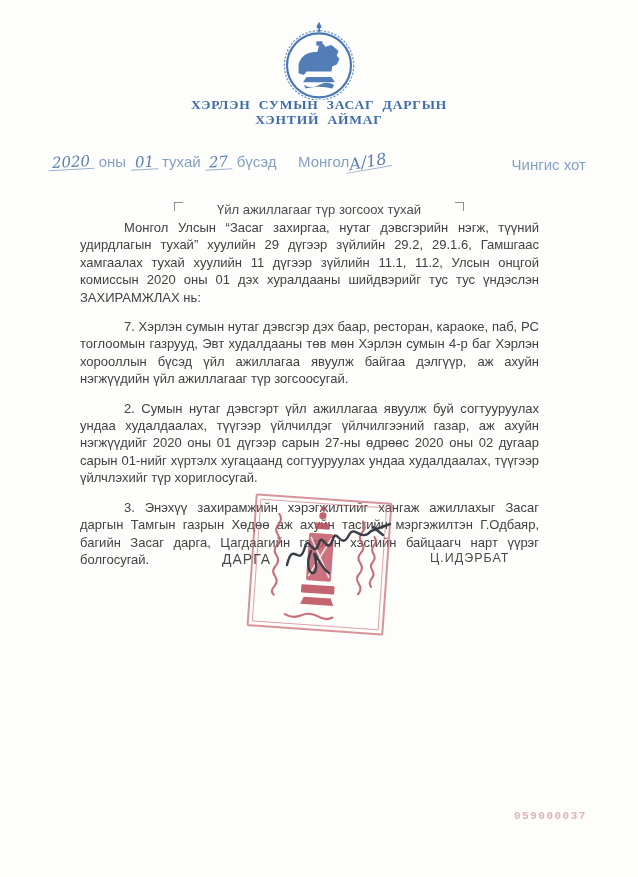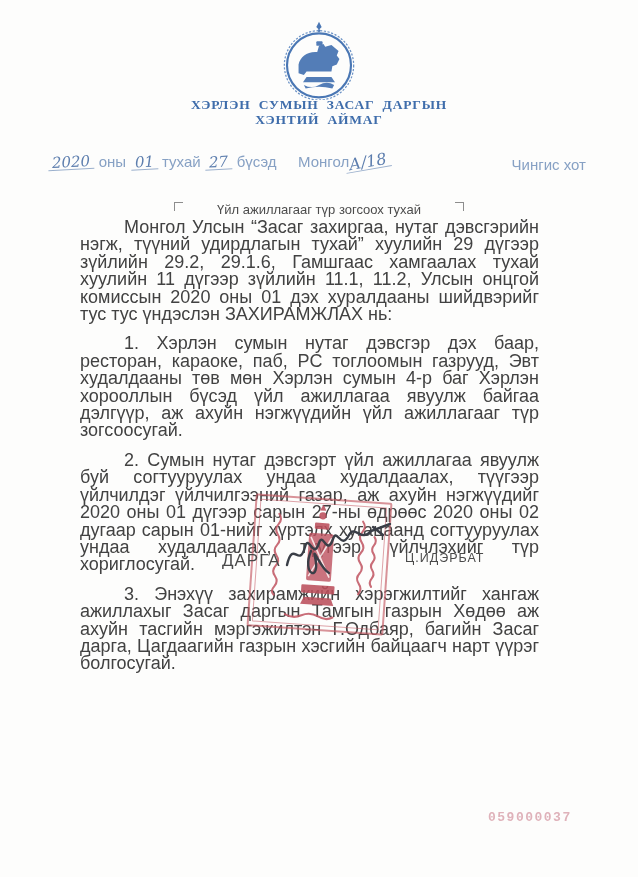--- a/index.html
+++ b/index.html
@@ -40,46 +40,46 @@
     display:flex; justify-content:center; align-items:flex-start; gap:34px;
     font-size:13px; color:#4c4c4c;margin-top:18px;
   }
   .corner { width:9px; height:9px; display:inline-block; }
   .corner-l { border-left:1.5px solid #8d8d8d; border-top:1.5px solid #8d8d8d; }
   .corner-r { border-right:1.5px solid #8d8d8d; border-top:1.5px solid #8d8d8d; }
 
   
   .body-text {
     position:absolute; top:219px; left:80px; width:459px;
-    font-size:18px; line-height:17.4px; text-align:justify; color:#424242;
+    font-size:13px; line-height:17.4px; text-align:justify; color:#424242;
   }
   .body-text p { text-indent:44px; margin-bottom:12px; }
 
   
-  .signer-title { position:absolute; left:222px; top:551px; font-size:17px; letter-spacing:1px; color:#4a4a4a; }
-  .signer-name  { position:absolute; left:405px; top:551px; font-size:12.5px; letter-spacing:1px; color:#4a4a4a; }
+  .signer-title { position:absolute; left:222px; top:551px; font-size:14px; letter-spacing:1px; color:#4a4a4a; }
+  .signer-name  { position:absolute; left:390px; top:551px; font-size:12.5px; letter-spacing:1px; color:#4a4a4a;padding-left:40px; }
 
   
   .stamp {
     position:absolute; left:251px; top:498px; width:137px; height:133px;
     transform:rotate(4deg);
     border:2px solid rgba(196,90,100,0.65); border-radius:2px;
   }
   .stamp-inner {
     position:absolute; inset:3px;
     border:1px solid rgba(196,90,100,0.55); border-radius:1px;
   }
   .stamp svg { position:absolute; inset:0; width:100%; height:100%; opacity:0.88; }
 
   .signature-svg { position:absolute; left:277px; top:511px; width:122px; height:82px; }
 
   
   .serial {
-    position:absolute; left:488px; top:810px;
-    font-family:"Liberation Mono", monospace; font-size:13px; font-weight:bold;
+    position:absolute; left:514px; top:810px;
+    font-family:"Liberation Mono", monospace; font-size:11px; font-weight:bold;
     letter-spacing:1.5px; color:#dcaab3; opacity:0.9;
   }
 </style>
 </head>
 <body>
 
 <div class="page">
 
   <div class="emblem">
     <svg viewBox="0 0 100 90" width="92" height="80" aria-hidden="true">
@@ -119,21 +119,21 @@
   </div>
 
   <div class="title-row">
     <span class="corner corner-l"></span>
     <span>Үйл ажиллагааг түр зогсоох тухай</span>
     <span class="corner corner-r"></span>
   </div>
 
   <div class="body-text">
     <p>Монгол Улсын “Засаг захиргаа, нутаг дэвсгэрийн нэгж, түүний удирдлагын тухай” хуулийн 29 дүгээр зүйлийн 29.2, 29.1.6, Гамшгаас хамгаалах тухай хуулийн 11 дүгээр зүйлийн 11.1, 11.2, Улсын онцгой комиссын 2020 оны 01 дэх хуралдааны шийдвэрийг тус тус үндэслэн ЗАХИРАМЖЛАХ нь:</p>
-    <p>1. Хэрлэн сумын нутаг дэвсгэр дэх баар, ресторан, караоке, паб, PC тоглоомын газрууд, Эвт худалдааны төв мөн Хэрлэн сумын 4-р баг Хэрлэн хорооллын бүсэд үйл ажиллагаа явуулж байгаа дэлгүүр, аж ахуйн нэгжүүдийн үйл ажиллагааг түр зогсоосугай.</p>
+    <p>7. Хэрлэн сумын нутаг дэвсгэр дэх баар, ресторан, караоке, паб, PC тоглоомын газрууд, Эвт худалдааны төв мөн Хэрлэн сумын 4-р баг Хэрлэн хорооллын бүсэд үйл ажиллагаа явуулж байгаа дэлгүүр, аж ахуйн нэгжүүдийн үйл ажиллагааг түр зогсоосугай.</p>
     <p>2. Сумын нутаг дэвсгэрт үйл ажиллагаа явуулж буй согтууруулах ундаа худалдаалах, түүгээр үйлчилдэг үйлчилгээний газар, аж ахуйн нэгжүүдийг 2020 оны 01 дүгээр сарын 27-ны өдрөөс 2020 оны 02 дугаар сарын 01-нийг хүртэлх хугацаанд согтууруулах ундаа худалдаалах, түүгээр үйлчлэхийг түр хориглосугай.</p>
     <p>3. Энэхүү захирамжийн хэрэгжилтийг хангаж ажиллахыг Засаг даргын Тамгын газрын Хөдөө аж ахуйн тасгийн мэргэжилтэн Г.Одбаяр, багийн Засаг дарга, Цагдаагийн газрын хэсгийн байцаагч нарт үүрэг болгосугай.</p>
   </div>
 
   <div class="stamp">
     <div class="stamp-inner"></div>
     <svg viewBox="0 0 128 124" aria-hidden="true">
       <g stroke="#c25a66" fill="none" stroke-width="2" stroke-linecap="round">
         <path d="M22,16 q4,5 0,10 t0,10 t0,10 t0,10 t0,10 t0,10 t0,10 t0,8"></path>
         <path d="M103,18 q4,5 0,10 t0,10 t0,10 t0,10 t0,10 t0,10 t0,10"></path>

